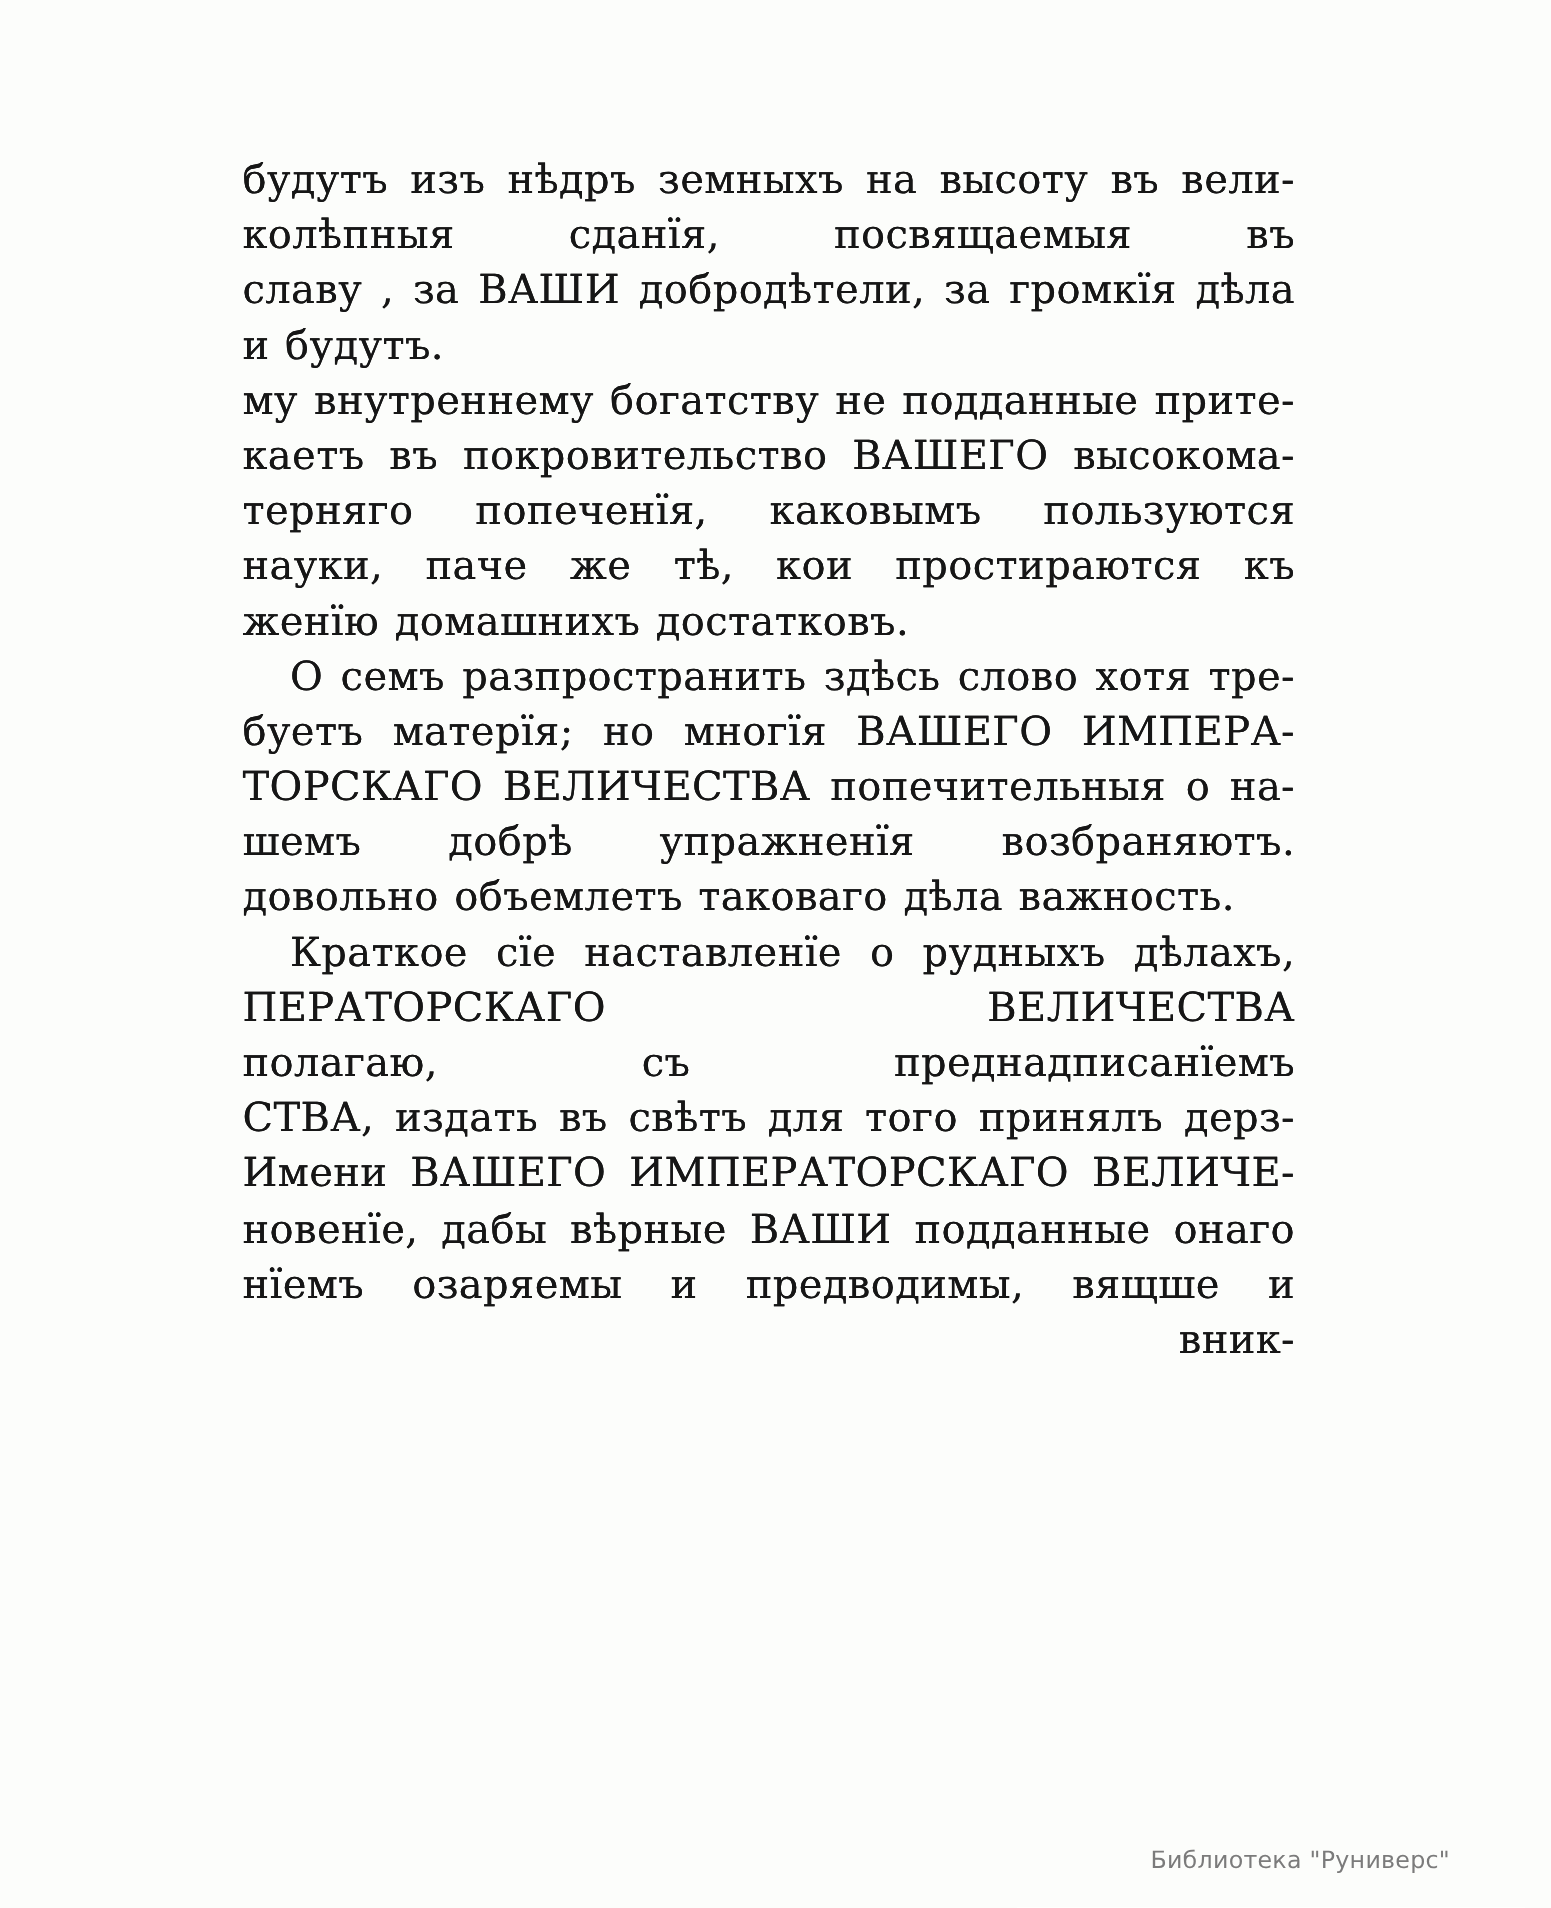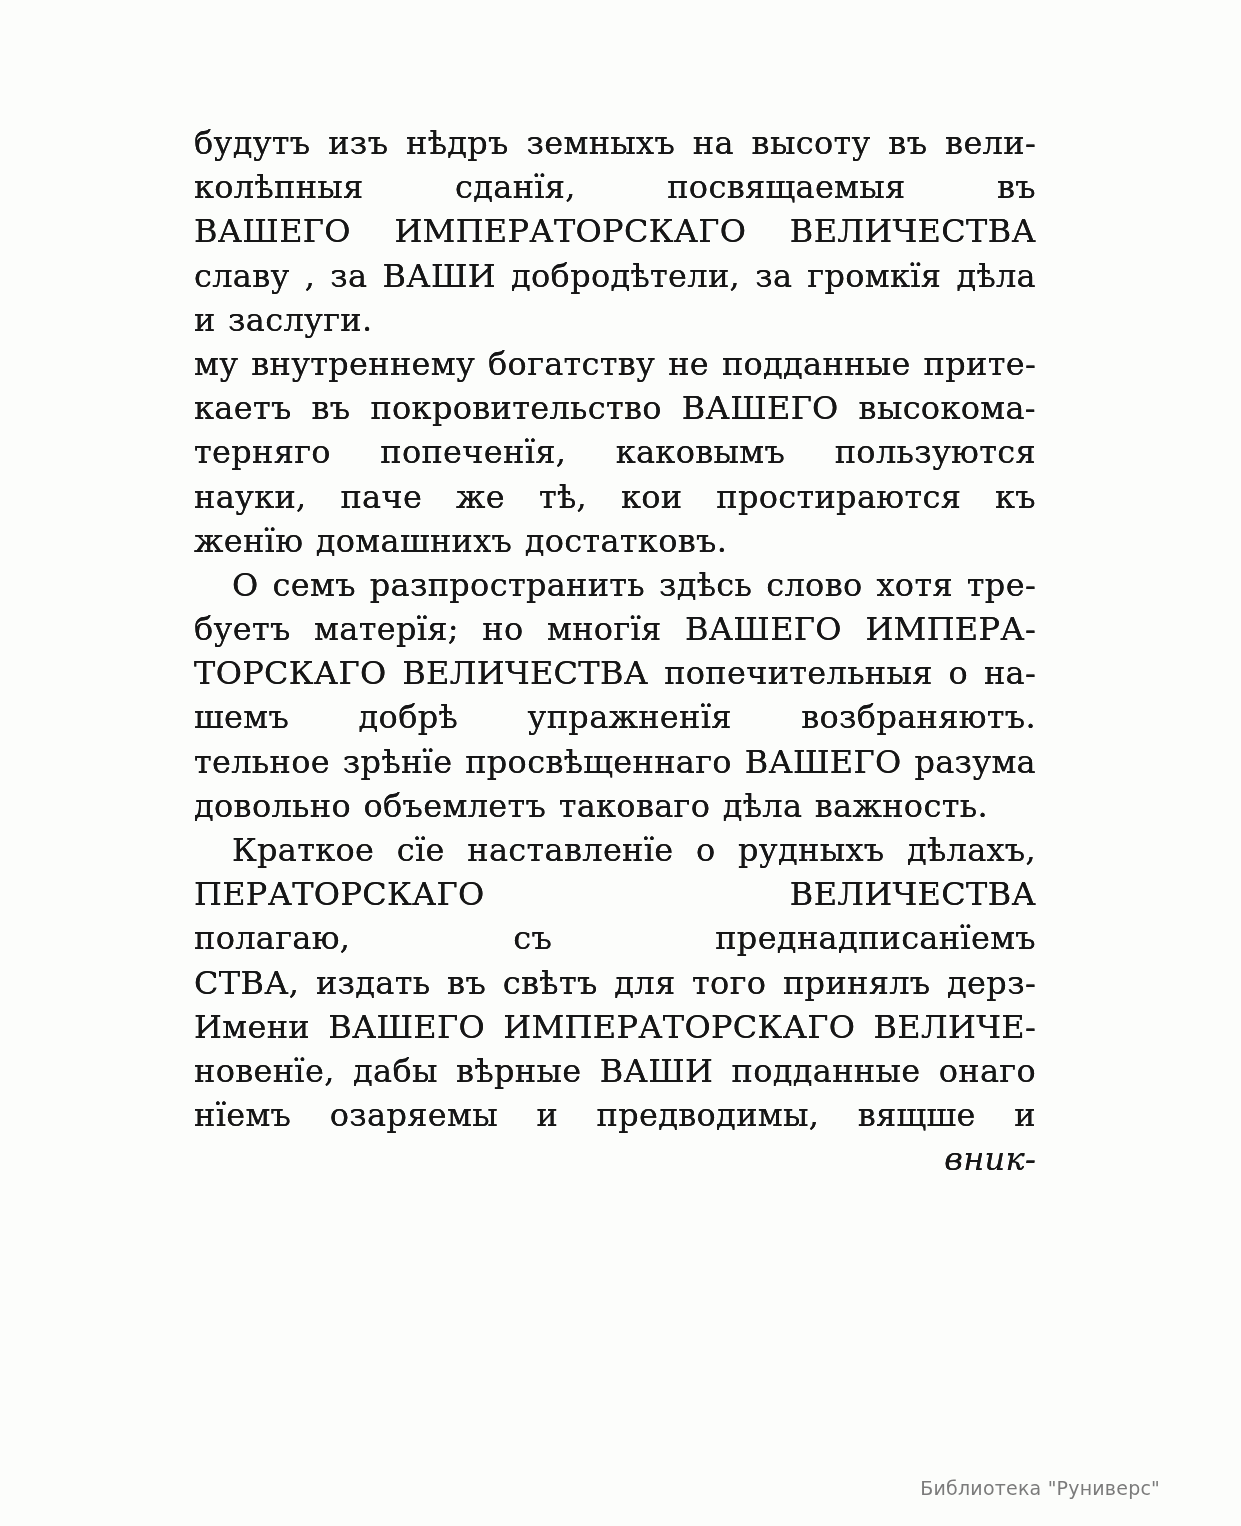--- a/index.html
+++ b/index.html
@@ -41,53 +41,50 @@
   .line.ind {
     padding-left: 38px;
   }
   .line.endline {
     text-align: left;
     text-align-last: left;
   }
   .line.catch {
     text-align: right;
     text-align-last: right;
-    font-style: italic;
   }
   .watermark {
     position: absolute;
     top: 1477px;
     right: 81px;
     font-family: "DejaVu Sans", "Liberation Sans", sans-serif;
     font-size: 19px;
     line-height: 22px;
     color: var(--wm);
     letter-spacing: 0.2px;
   }
 </style>
 </head>
 <body>
 
 <div class="page">
   <div class="textblock">
     <div class="line">будутъ изъ нѣдръ земныхъ на высоту въ вели-</div>
     <div class="line">колѣпныя сданїя, посвящаемыя въ безсмертную</div>
-    <div class="line">ВАШЕГО ИМПЕРАТОРСКАГО ВЕЛИЧЕСТВА</div>
     <div class="line">славу , за ВАШИ добродѣтели, за громкїя дѣла</div>
-    <div class="line endline">и заслуги.</div>
+    <div class="line endline">и будутъ.</div>
     <div class="line">му внутреннему богатству не подданные прите-</div>
     <div class="line">каетъ въ покровительство ВАШЕГО высокома-</div>
     <div class="line">терняго попеченїя, каковымъ пользуются другїя</div>
     <div class="line">науки, паче же тѣ, кои простираются къ размно-</div>
     <div class="line endline">женїю домашнихъ достатковъ.</div>
     <div class="line ind">О семъ разпространить здѣсь слово хотя тре-</div>
     <div class="line">буетъ матерїя; но многїя ВАШЕГО ИМПЕРА-</div>
     <div class="line">ТОРСКАГО ВЕЛИЧЕСТВА попечительныя о на-</div>
     <div class="line">шемъ добрѣ упражненїя возбраняютъ. Проница-</div>
-    <div class="line">тельное зрѣнїе просвѣщеннаго ВАШЕГО разума</div>
     <div class="line endline">довольно объемлетъ таковаго дѣла важность.</div>
     <div class="line ind">Краткое сїе наставленїе о рудныхъ дѣлахъ,</div>
     <div class="line">ПЕРАТОРСКАГО ВЕЛИЧЕСТВА всеподданнѣйше</div>
     <div class="line">полагаю, съ преднадписанїемъ Всепресвѣтлѣйшаго</div>
     <div class="line">СТВА, издать въ свѣтъ для того принялъ дерз-</div>
     <div class="line">Имени ВАШЕГО ИМПЕРАТОРСКАГО ВЕЛИЧЕ-</div>
     <div class="line">новенїе, дабы вѣрные ВАШИ подданные онаго сїя-</div>
     <div class="line">нїемъ озаряемы и предводимы, вящше и вящше</div>
     <div class="line catch">вник-</div>
   </div>

